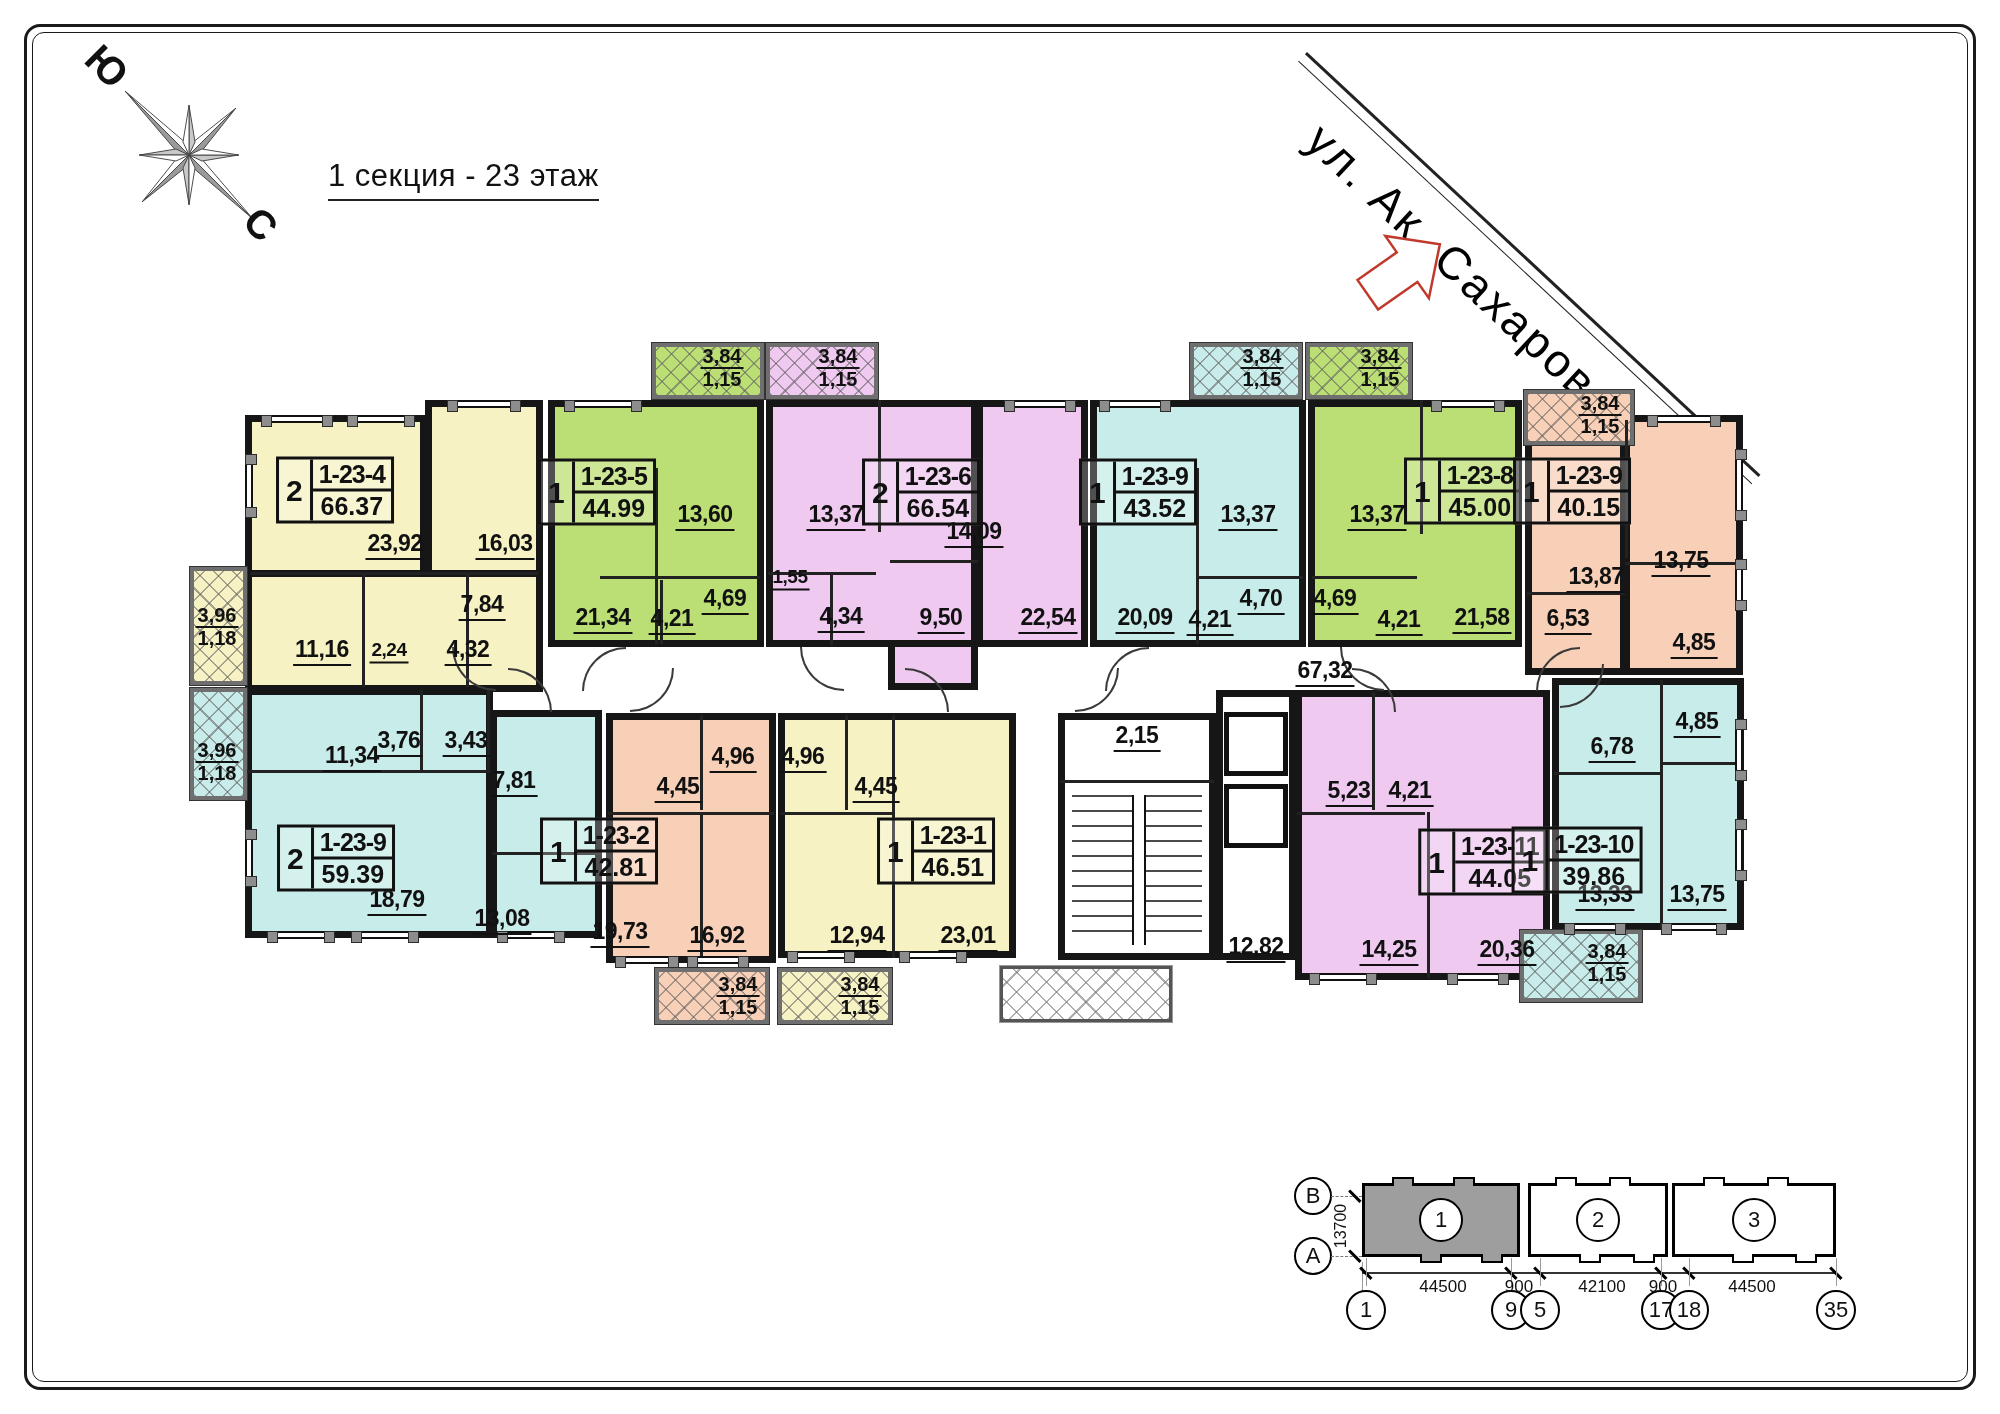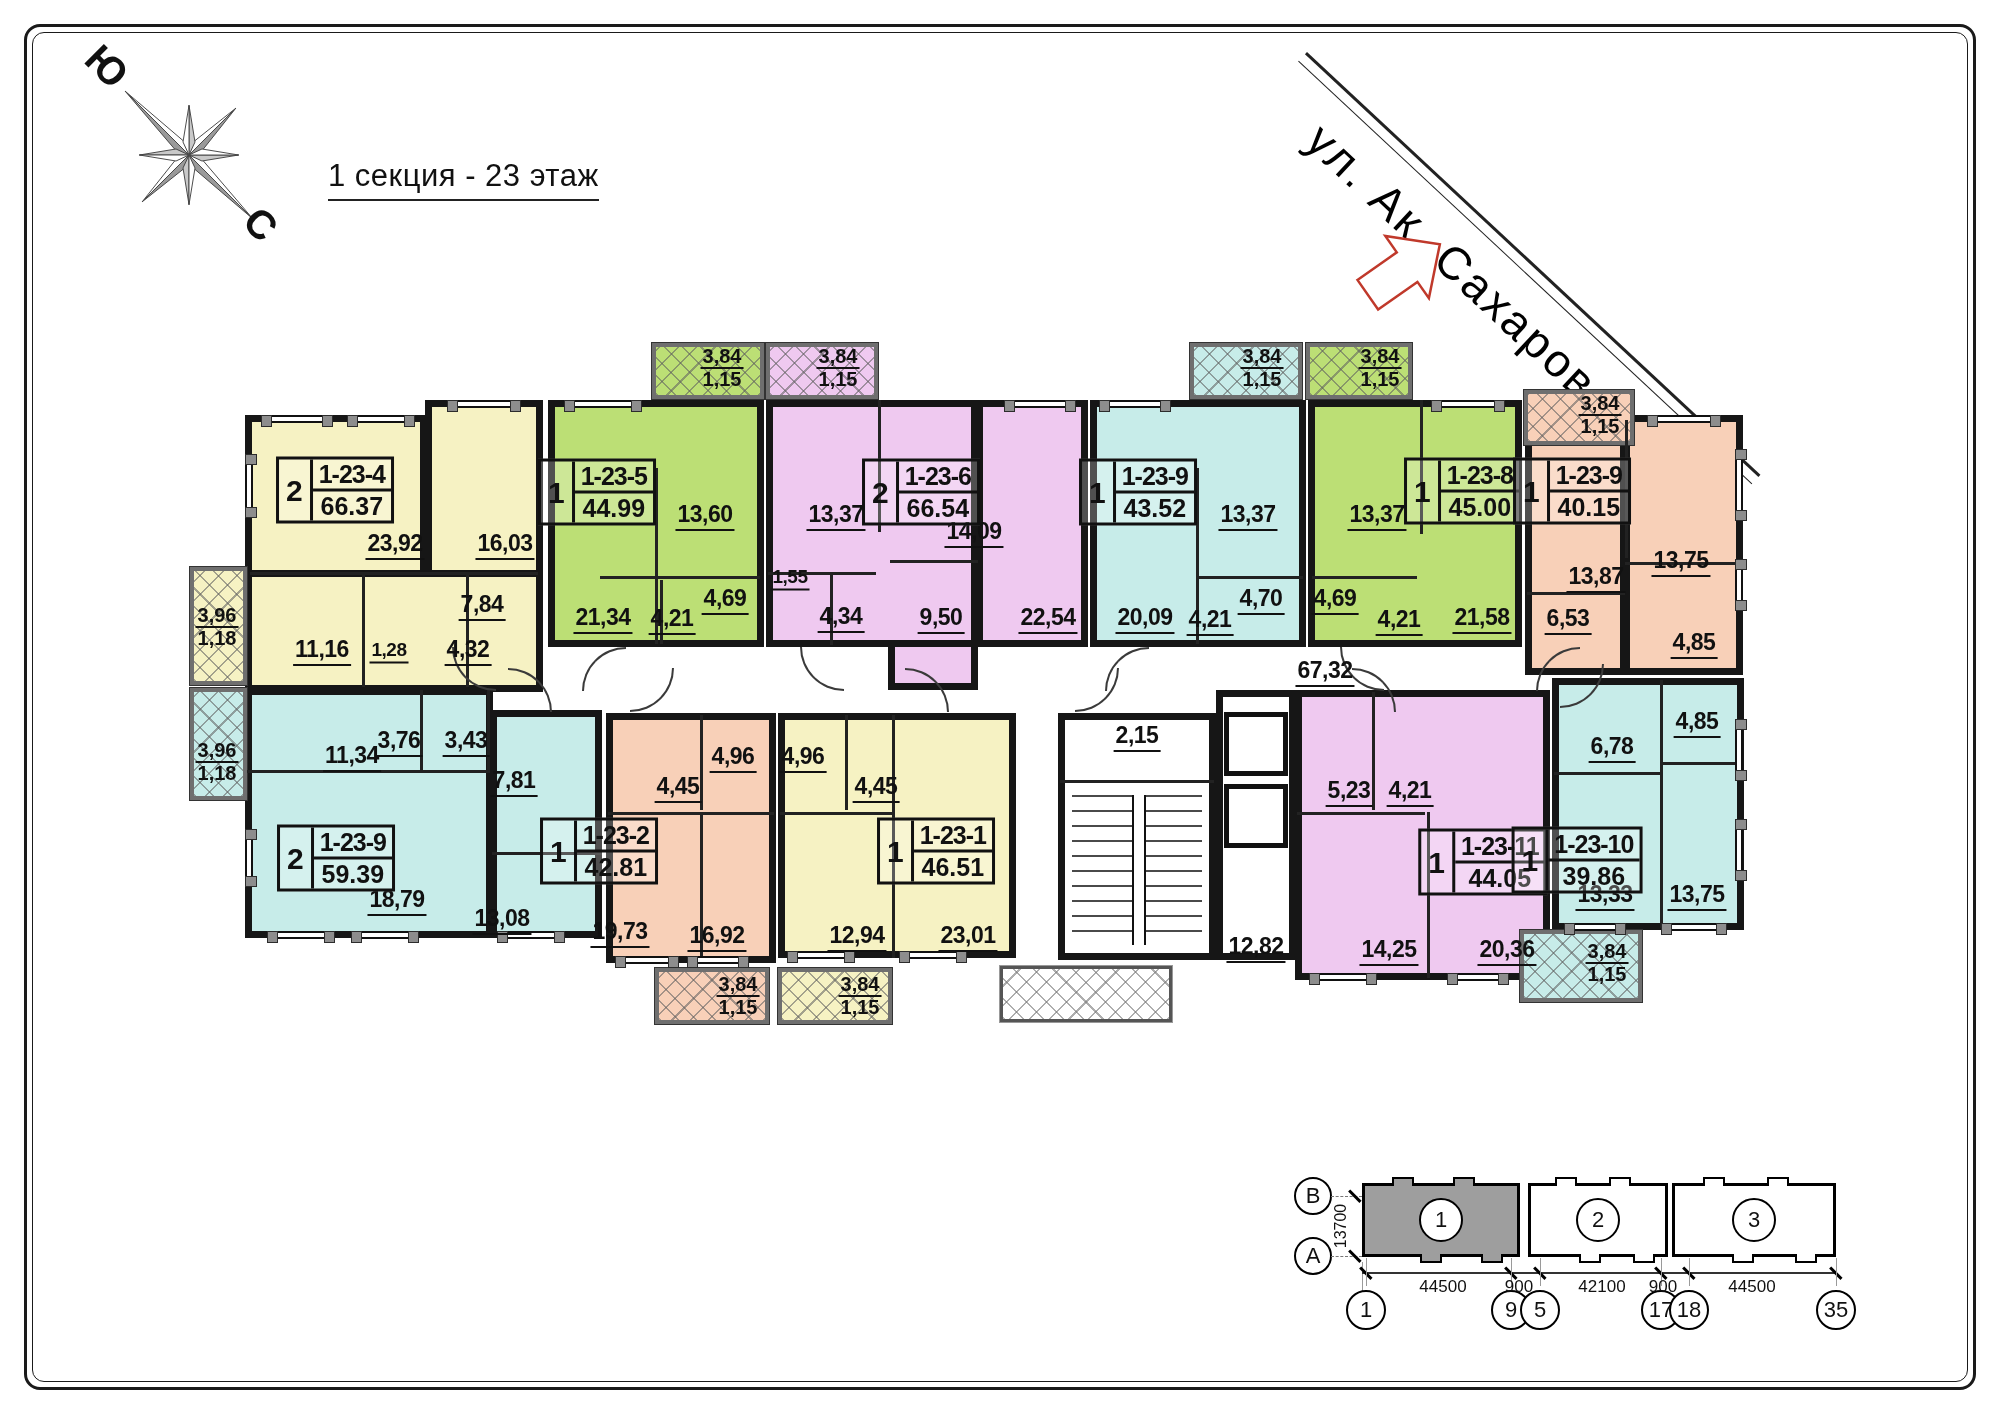--- a/index.html
+++ b/index.html
@@ -286,21 +286,21 @@
     <div class="door" style="left: 1560px; top: 664px; width: 44px; height: 44px; transform: rotate(270deg); z-index: 5;"></div>
     <div class="stairs" style="left: 1072px; top: 795px; width: 130px; height: 150px; z-index: 3;">
       <div class="mid"></div>
     </div>
     <div class="lift" style="left: 1224px; top: 712px; width: 64px; height: 64px; z-index: 3;"></div>
     <div class="lift" style="left: 1224px; top: 784px; width: 64px; height: 64px; z-index: 3;"></div>
     <div class="albl" style="left: 395px; top: 545px; z-index: 6;">23,92</div>
     <div class="albl" style="left: 505px; top: 545px; z-index: 6;">16,03</div>
     <div class="albl" style="left: 482px; top: 606px; z-index: 6;">7,84</div>
     <div class="albl" style="left: 322px; top: 651px; z-index: 6;">11,16</div>
-    <div class="albl sm" style="left: 389px; top: 651px; z-index: 6;">1,28</div>
+    <div class="albl sm" style="left: 389px; top: 651px; z-index: 6;">2,24</div>
     <div class="albl" style="left: 468px; top: 651px; z-index: 6;">4,32</div>
     <div class="albl" style="left: 705px; top: 516px; z-index: 6;">13,60</div>
     <div class="albl" style="left: 603px; top: 619px; z-index: 6;">21,34</div>
     <div class="albl" style="left: 672px; top: 620px; z-index: 6;">4,21</div>
     <div class="albl" style="left: 725px; top: 600px; z-index: 6;">4,69</div>
     <div class="albl" style="left: 836px; top: 516px; z-index: 6;">13,37</div>
     <div class="albl" style="left: 940px; top: 533px; z-index: 6; margin-left: 34px;">14,09</div>
     <div class="albl sm" style="left: 790px; top: 578px; z-index: 6;">1,55</div>
     <div class="albl" style="left: 841px; top: 618px; z-index: 6;">4,34</div>
     <div class="albl" style="left: 941px; top: 619px; z-index: 6;">9,50</div>

